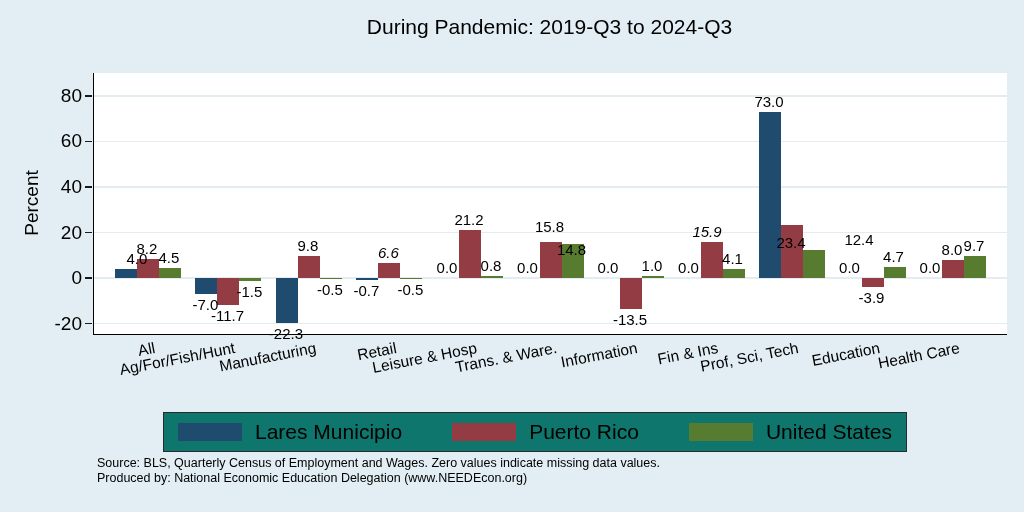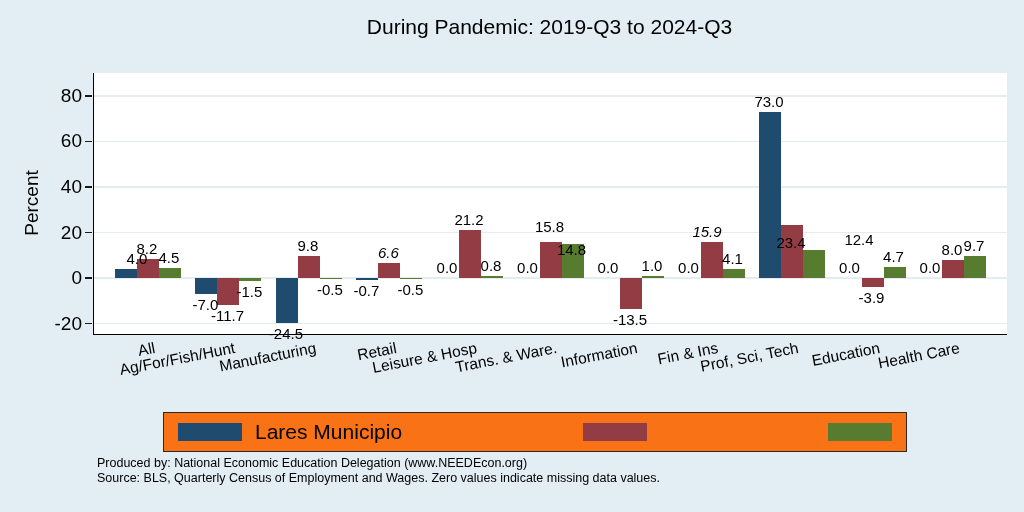--- a/index.html
+++ b/index.html
@@ -29,21 +29,21 @@
     font-size:19px;color:#000;transform:rotate(-90deg);
   }
   .cat-anchor{position:absolute;width:0;height:0;}
   .cat-label{
     position:absolute;right:0;top:0;white-space:nowrap;
     font-size:15.5px;color:#000;
     transform:rotate(-11deg);transform-origin:100% 0;
   }
   .legend{
     position:absolute;left:163px;top:412px;width:744px;height:40px;
-    background:#f97316;border:1.6px solid #2a2a2a;
+    background:#0f766e;border:1.6px solid #2a2a2a;
     display:flex;align-items:center;justify-content:space-between;
     padding:0 14px;box-sizing:border-box;
   }
   .legend-item{display:flex;align-items:center;gap:13px;}
   .legend-swatch{width:64px;height:18px;background:#888;}
   .legend-label{font-size:21px;color:#000;}
   .footer{position:absolute;left:97px;top:456px;font-size:12.5px;line-height:14.5px;color:#000;}
 </style>
 </head>
 <body style="background: rgb(226, 238, 244);">
@@ -98,21 +98,21 @@
     <div class="y-tick" style="left: 85px; top: 231.763px;"></div>
     <div class="y-tick-label" style="left: 32px; top: 221.513px;">20</div>
     <div class="y-tick" style="left: 85px; top: 186.253px;"></div>
     <div class="y-tick-label" style="left: 32px; top: 176.003px;">40</div>
     <div class="y-tick" style="left: 85px; top: 140.743px;"></div>
     <div class="y-tick-label" style="left: 32px; top: 130.493px;">60</div>
     <div class="y-tick" style="left: 85px; top: 95.2326px;"></div>
     <div class="y-tick-label" style="left: 32px; top: 84.9826px;">80</div>
     <div class="value-label" style="left: 92.9427px; top: 250.921px; margin-left: 12px;">4.0</div>
     <div class="value-label" style="left: 173.454px; top: 296.951px;">-7.0</div>
-    <div class="value-label" style="left: 253.966px; top: 326.078px;">-24.5</div>
+    <div class="value-label" style="left: 253.966px; top: 326.078px;">-22.3</div>
     <div class="value-label" style="left: 334.477px; top: 282.616px;">-0.7</div>
     <div class="value-label" style="left: 414.989px; top: 260.023px;">0.0</div>
     <div class="value-label" style="left: 495.5px; top: 260.023px;">0.0</div>
     <div class="value-label" style="left: 576.011px; top: 260.023px;">0.0</div>
     <div class="value-label" style="left: 656.523px; top: 260.023px;">0.0</div>
     <div class="value-label" style="left: 737.034px; top: 93.9111px;">73.0</div>
     <div class="value-label" style="left: 817.546px; top: 260.023px;">0.0</div>
     <div class="value-label" style="left: 898.057px; top: 260.023px;">0.0</div>
     <div class="value-label" style="left: 114.943px; top: 241.364px;">8.2</div>
     <div class="value-label" style="left: 195.454px; top: 307.646px;">-11.7</div>
@@ -171,22 +171,24 @@
     </div>
   </div>
 
 <div class="legend">
   <div class="legend-item">
     <span class="legend-swatch" style="background: rgb(31, 75, 110);"></span>
     <span class="legend-label">Lares Municipio</span>
   </div>
   <div class="legend-item">
     <span class="legend-swatch" style="background: rgb(148, 60, 68);"></span>
+    <span class="legend-label">Puerto Rico</span>
   </div>
   <div class="legend-item">
     <span class="legend-swatch" style="background: rgb(88, 124, 47);"></span>
+    <span class="legend-label">United States</span>
   </div>
 </div>
 
 <div class="footer">
+  <div>Source: BLS, Quarterly Census of Employment and Wages. Zero values indicate missing data values.</div>
   <div>Produced by: National Economic Education Delegation (www.NEEDEcon.org)</div>
-  <div>Source: BLS, Quarterly Census of Employment and Wages. Zero values indicate missing data values.</div>
 </div>
 
 </body></html>

